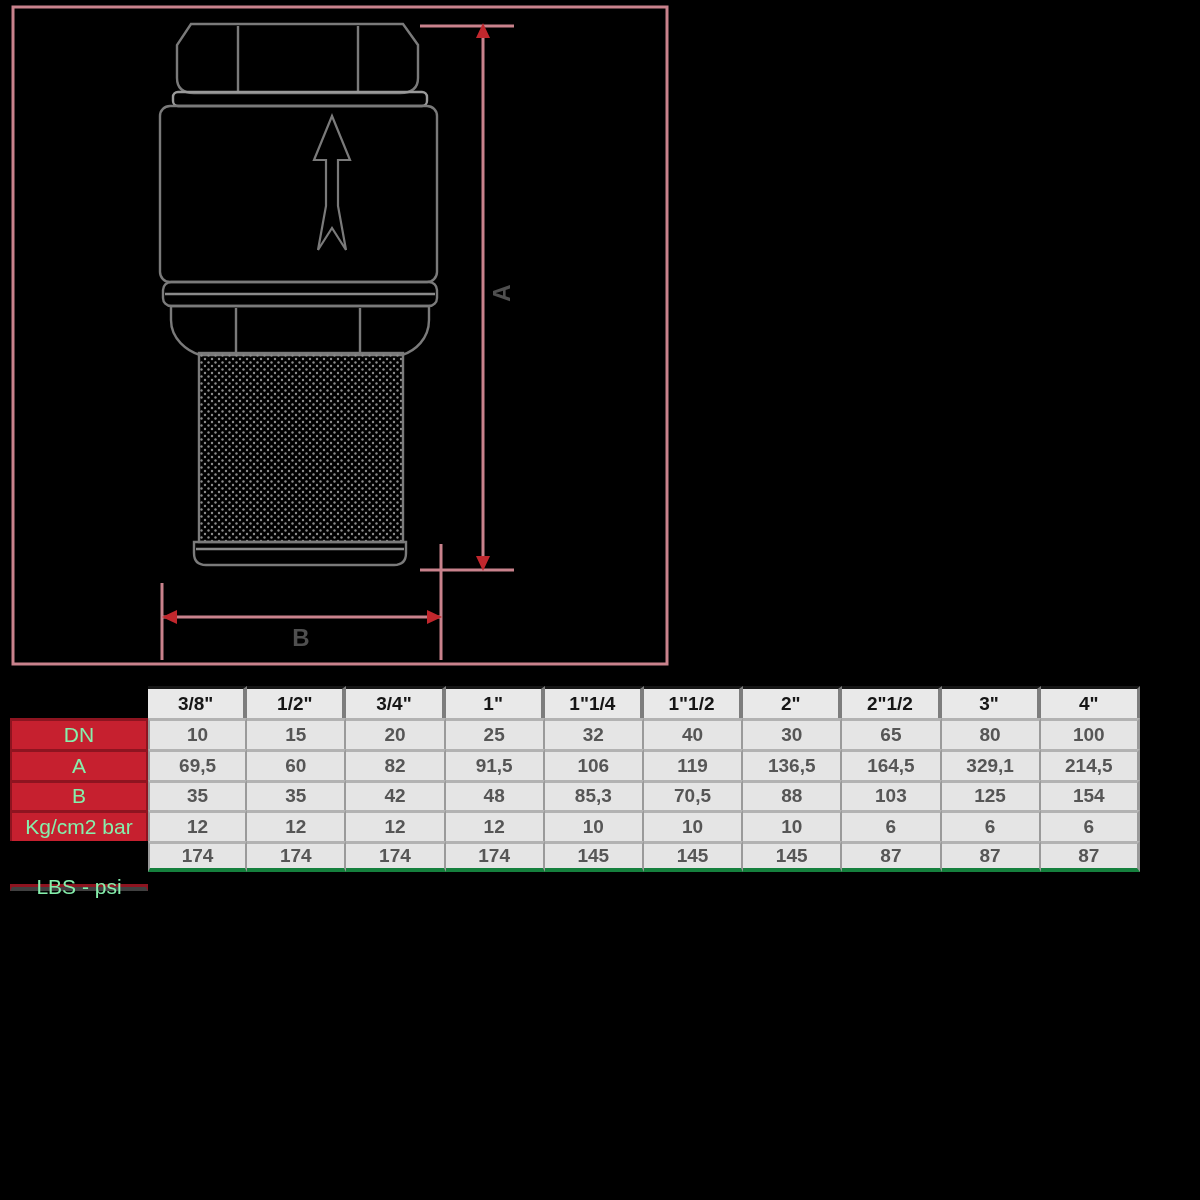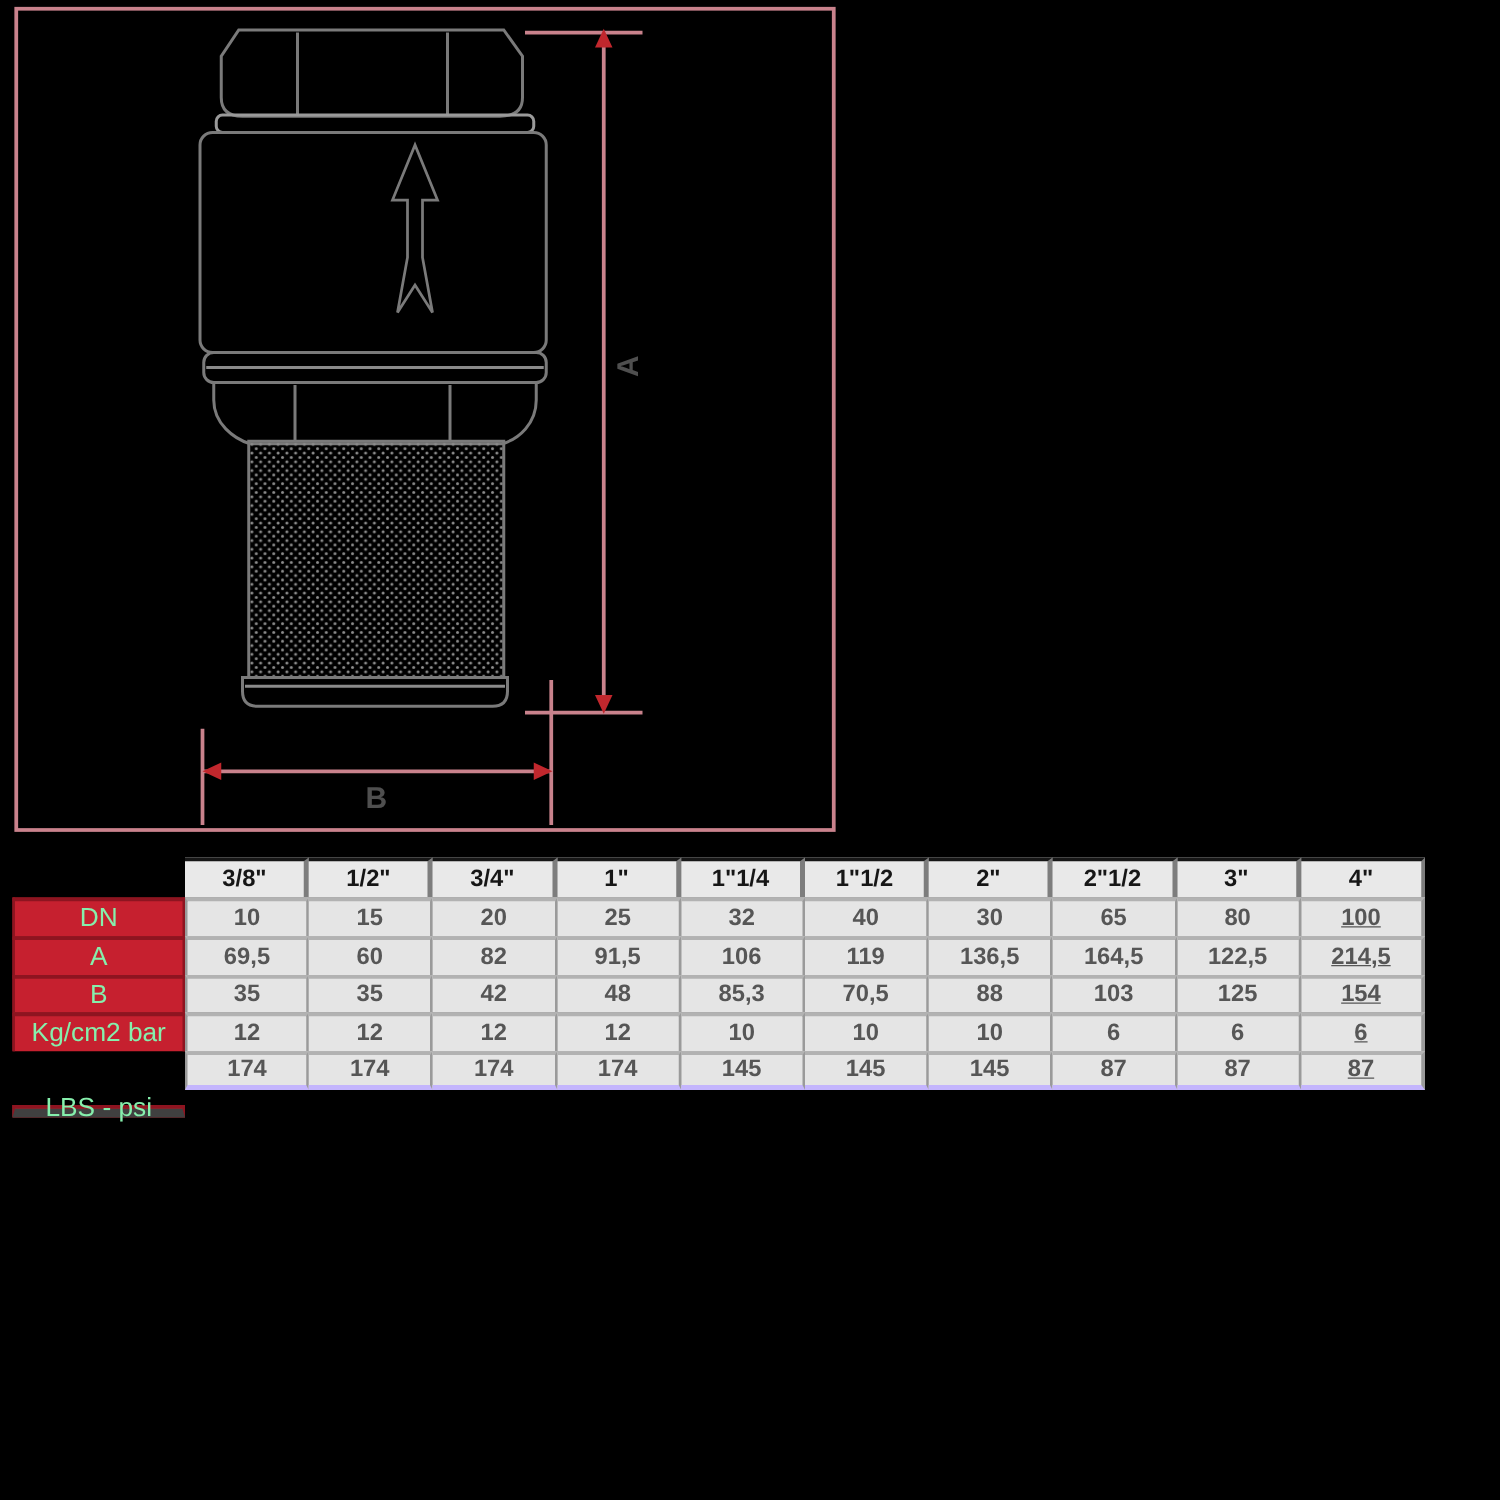--- a/index.html
+++ b/index.html
@@ -25,28 +25,28 @@
   .th{
     background:#e9e9e9;color:#161616;font-weight:bold;font-size:19px;
     border-right:4px solid #7d7d7d;border-top:3px solid #161616;
   }
   .th.last{border-right:3px solid #7d7d7d;}
   .rl{
     background:#c6202f;color:#86efac;font-size:21px;
     border-top:3px solid #8e1420;
     border-left:2px solid #8e1420;border-right:2px solid #8e1420;
   }
-  .rl.lastrow{border-bottom:7px solid #404040;margin-top:43px;}
+  .rl.lastrow{border-bottom:4px solid #404040;margin-top:43px;}
   .td{
     background:#e5e5e5;color:#565656;font-weight:bold;font-size:19px;
     border-right:2px solid #9a9a9a;border-top:3px solid #b2b2b2;
   }
   .td.firstcol{border-left:2px solid #9a9a9a;}
-  .td.lastcol{border-right:3px solid #9a9a9a;text-decoration:underline;}
-  .td.lastrow{border-bottom:4px solid #c4b5fd;text-align:center;}
+  .td.lastcol{border-right:3px solid #9a9a9a;}
+  .td.lastrow{border-bottom:4px solid #15803d;text-align:center;}
 </style>
 </head>
 <body>
 
 <div id="drawing-wrap">
 <svg width="680" height="680" viewBox="0 0 680 680">
   <defs>
     <pattern id="mesh" width="7" height="7" patternUnits="userSpaceOnUse">
       <circle cx="2" cy="2" r="1.2" fill="#8c8c8c"></circle>
       <circle cx="5.5" cy="5.5" r="1.2" fill="#8c8c8c"></circle>
@@ -125,21 +125,21 @@
     <div class="cell td lastcol">100</div>
     <div class="cell rl">A</div>
     <div class="cell td firstcol">69,5</div>
     <div class="cell td">60</div>
     <div class="cell td">82</div>
     <div class="cell td">91,5</div>
     <div class="cell td">106</div>
     <div class="cell td">119</div>
     <div class="cell td">136,5</div>
     <div class="cell td">164,5</div>
-    <div class="cell td">122,5</div>
+    <div class="cell td">329,1</div>
     <div class="cell td lastcol">214,5</div>
     <div class="cell rl">B</div>
     <div class="cell td firstcol">35</div>
     <div class="cell td">35</div>
     <div class="cell td">42</div>
     <div class="cell td">48</div>
     <div class="cell td">85,3</div>
     <div class="cell td">70,5</div>
     <div class="cell td">88</div>
     <div class="cell td">103</div>

